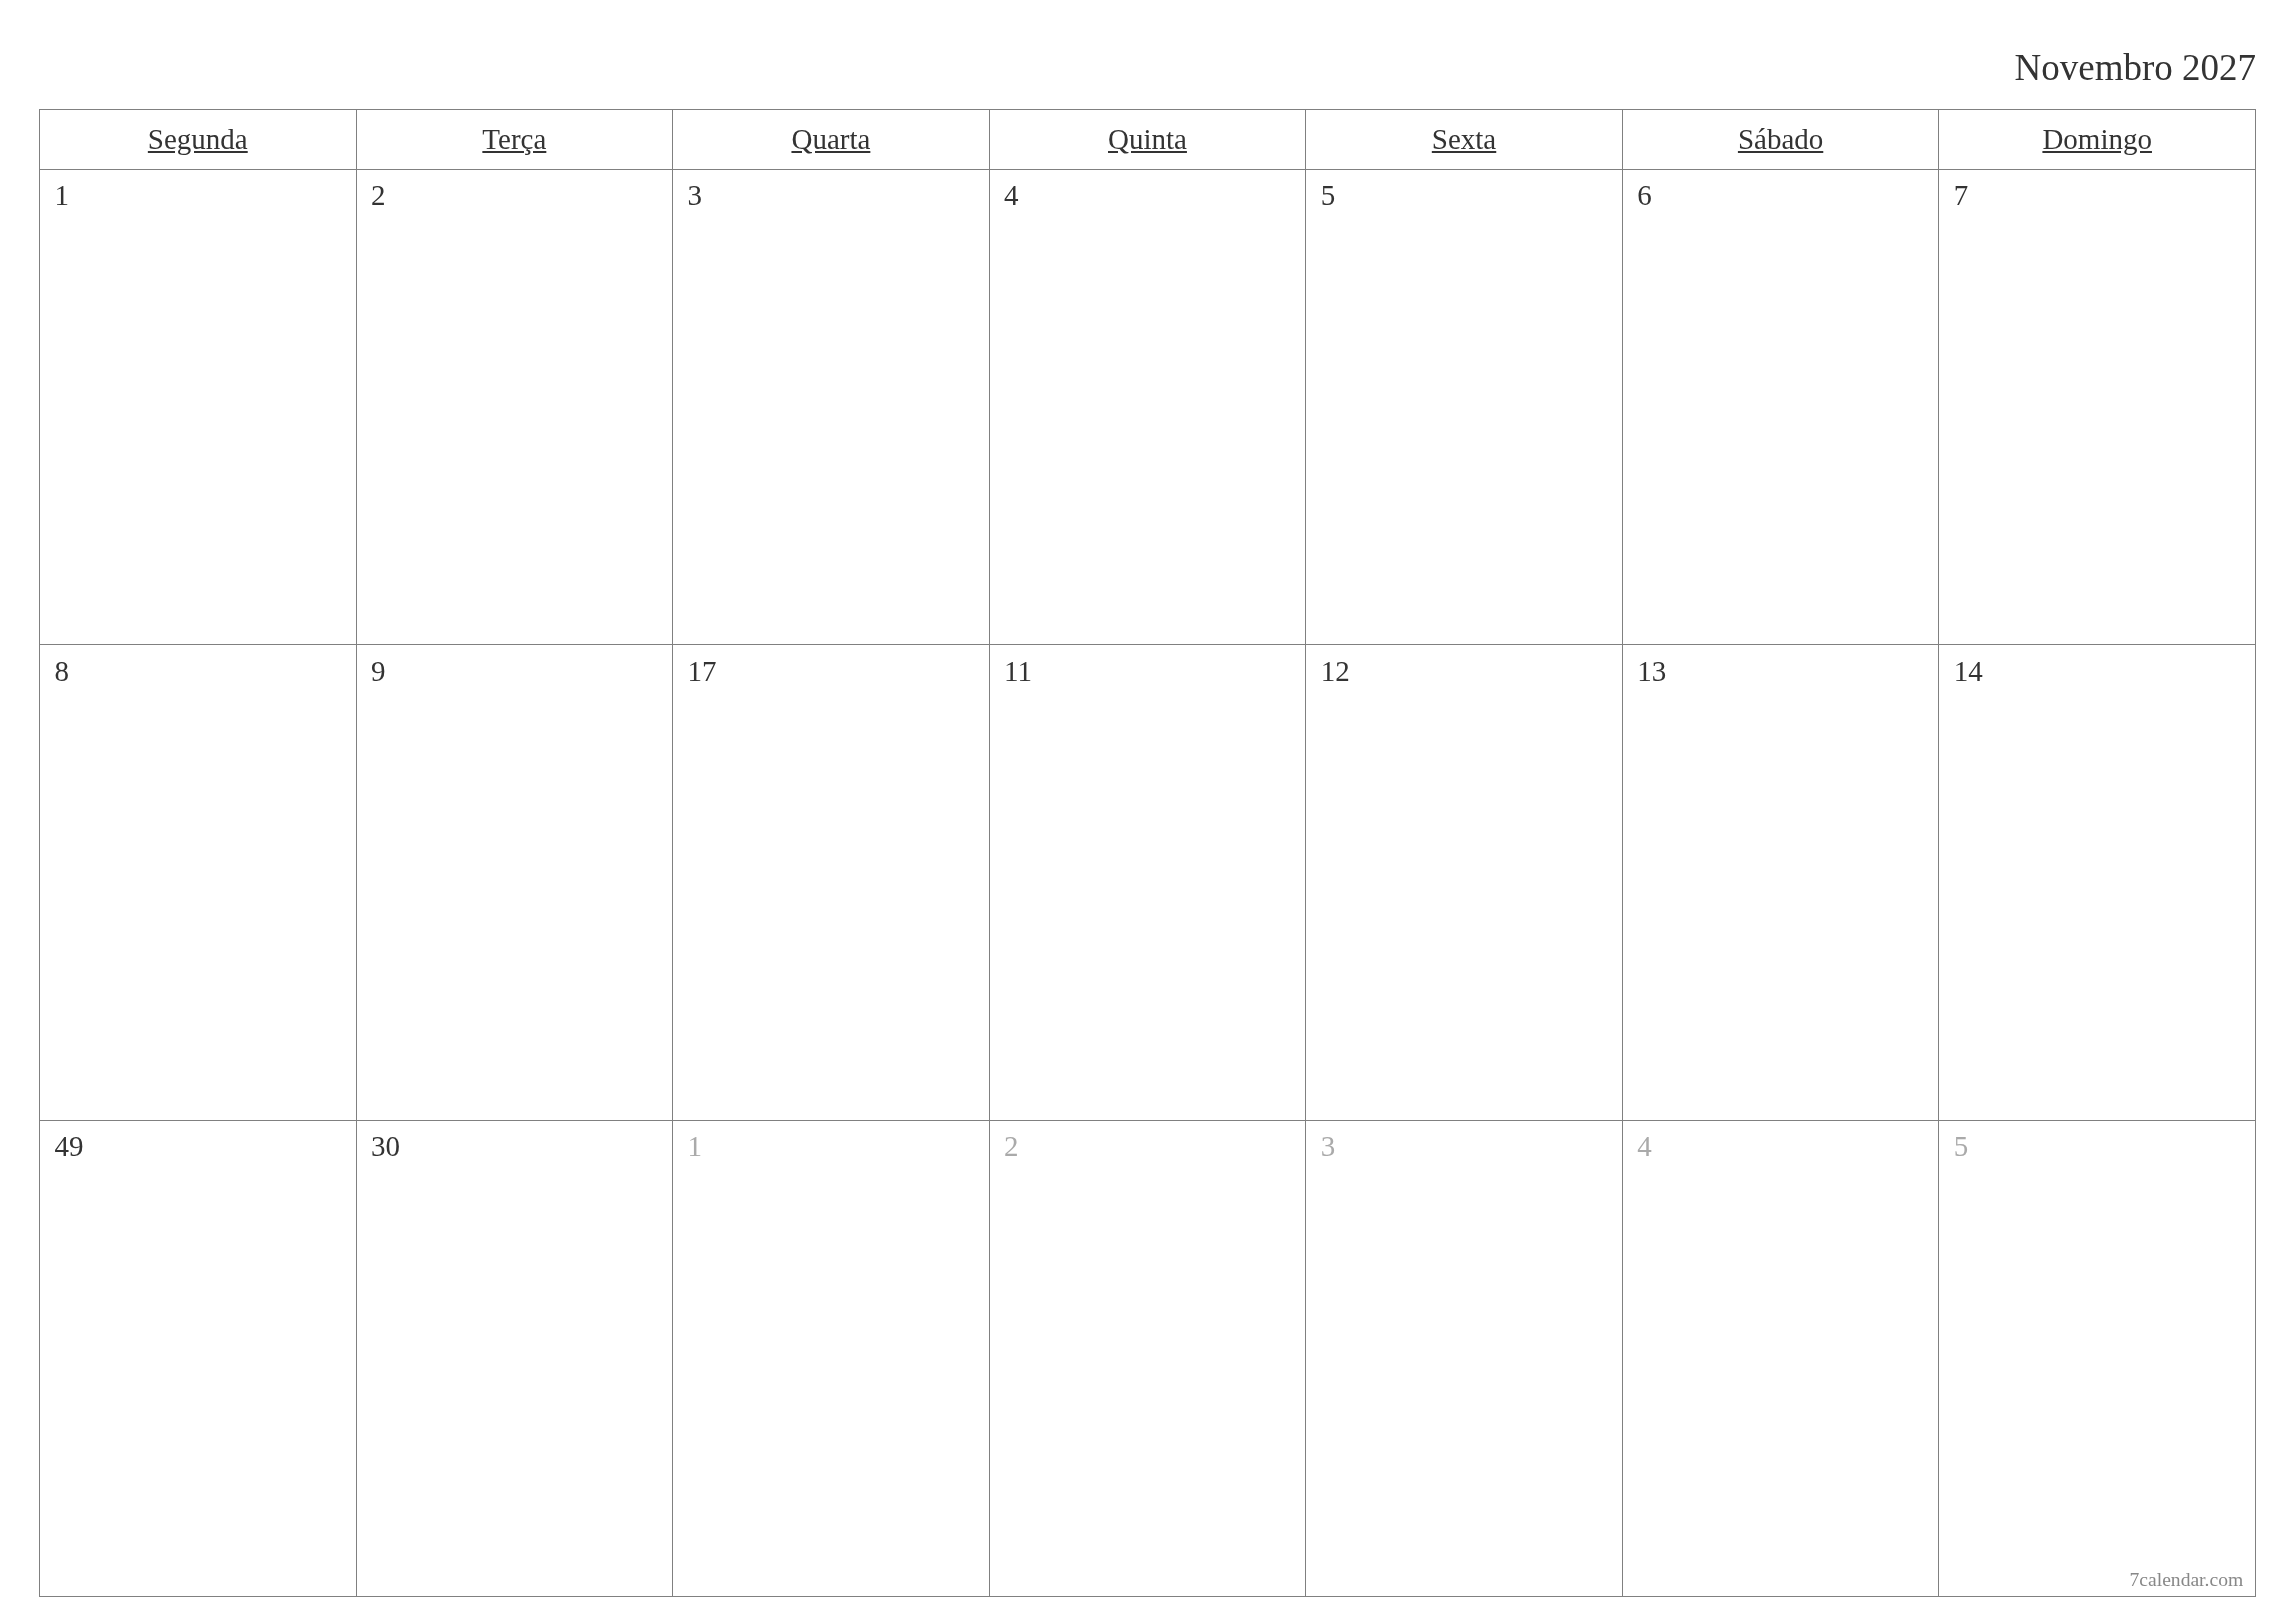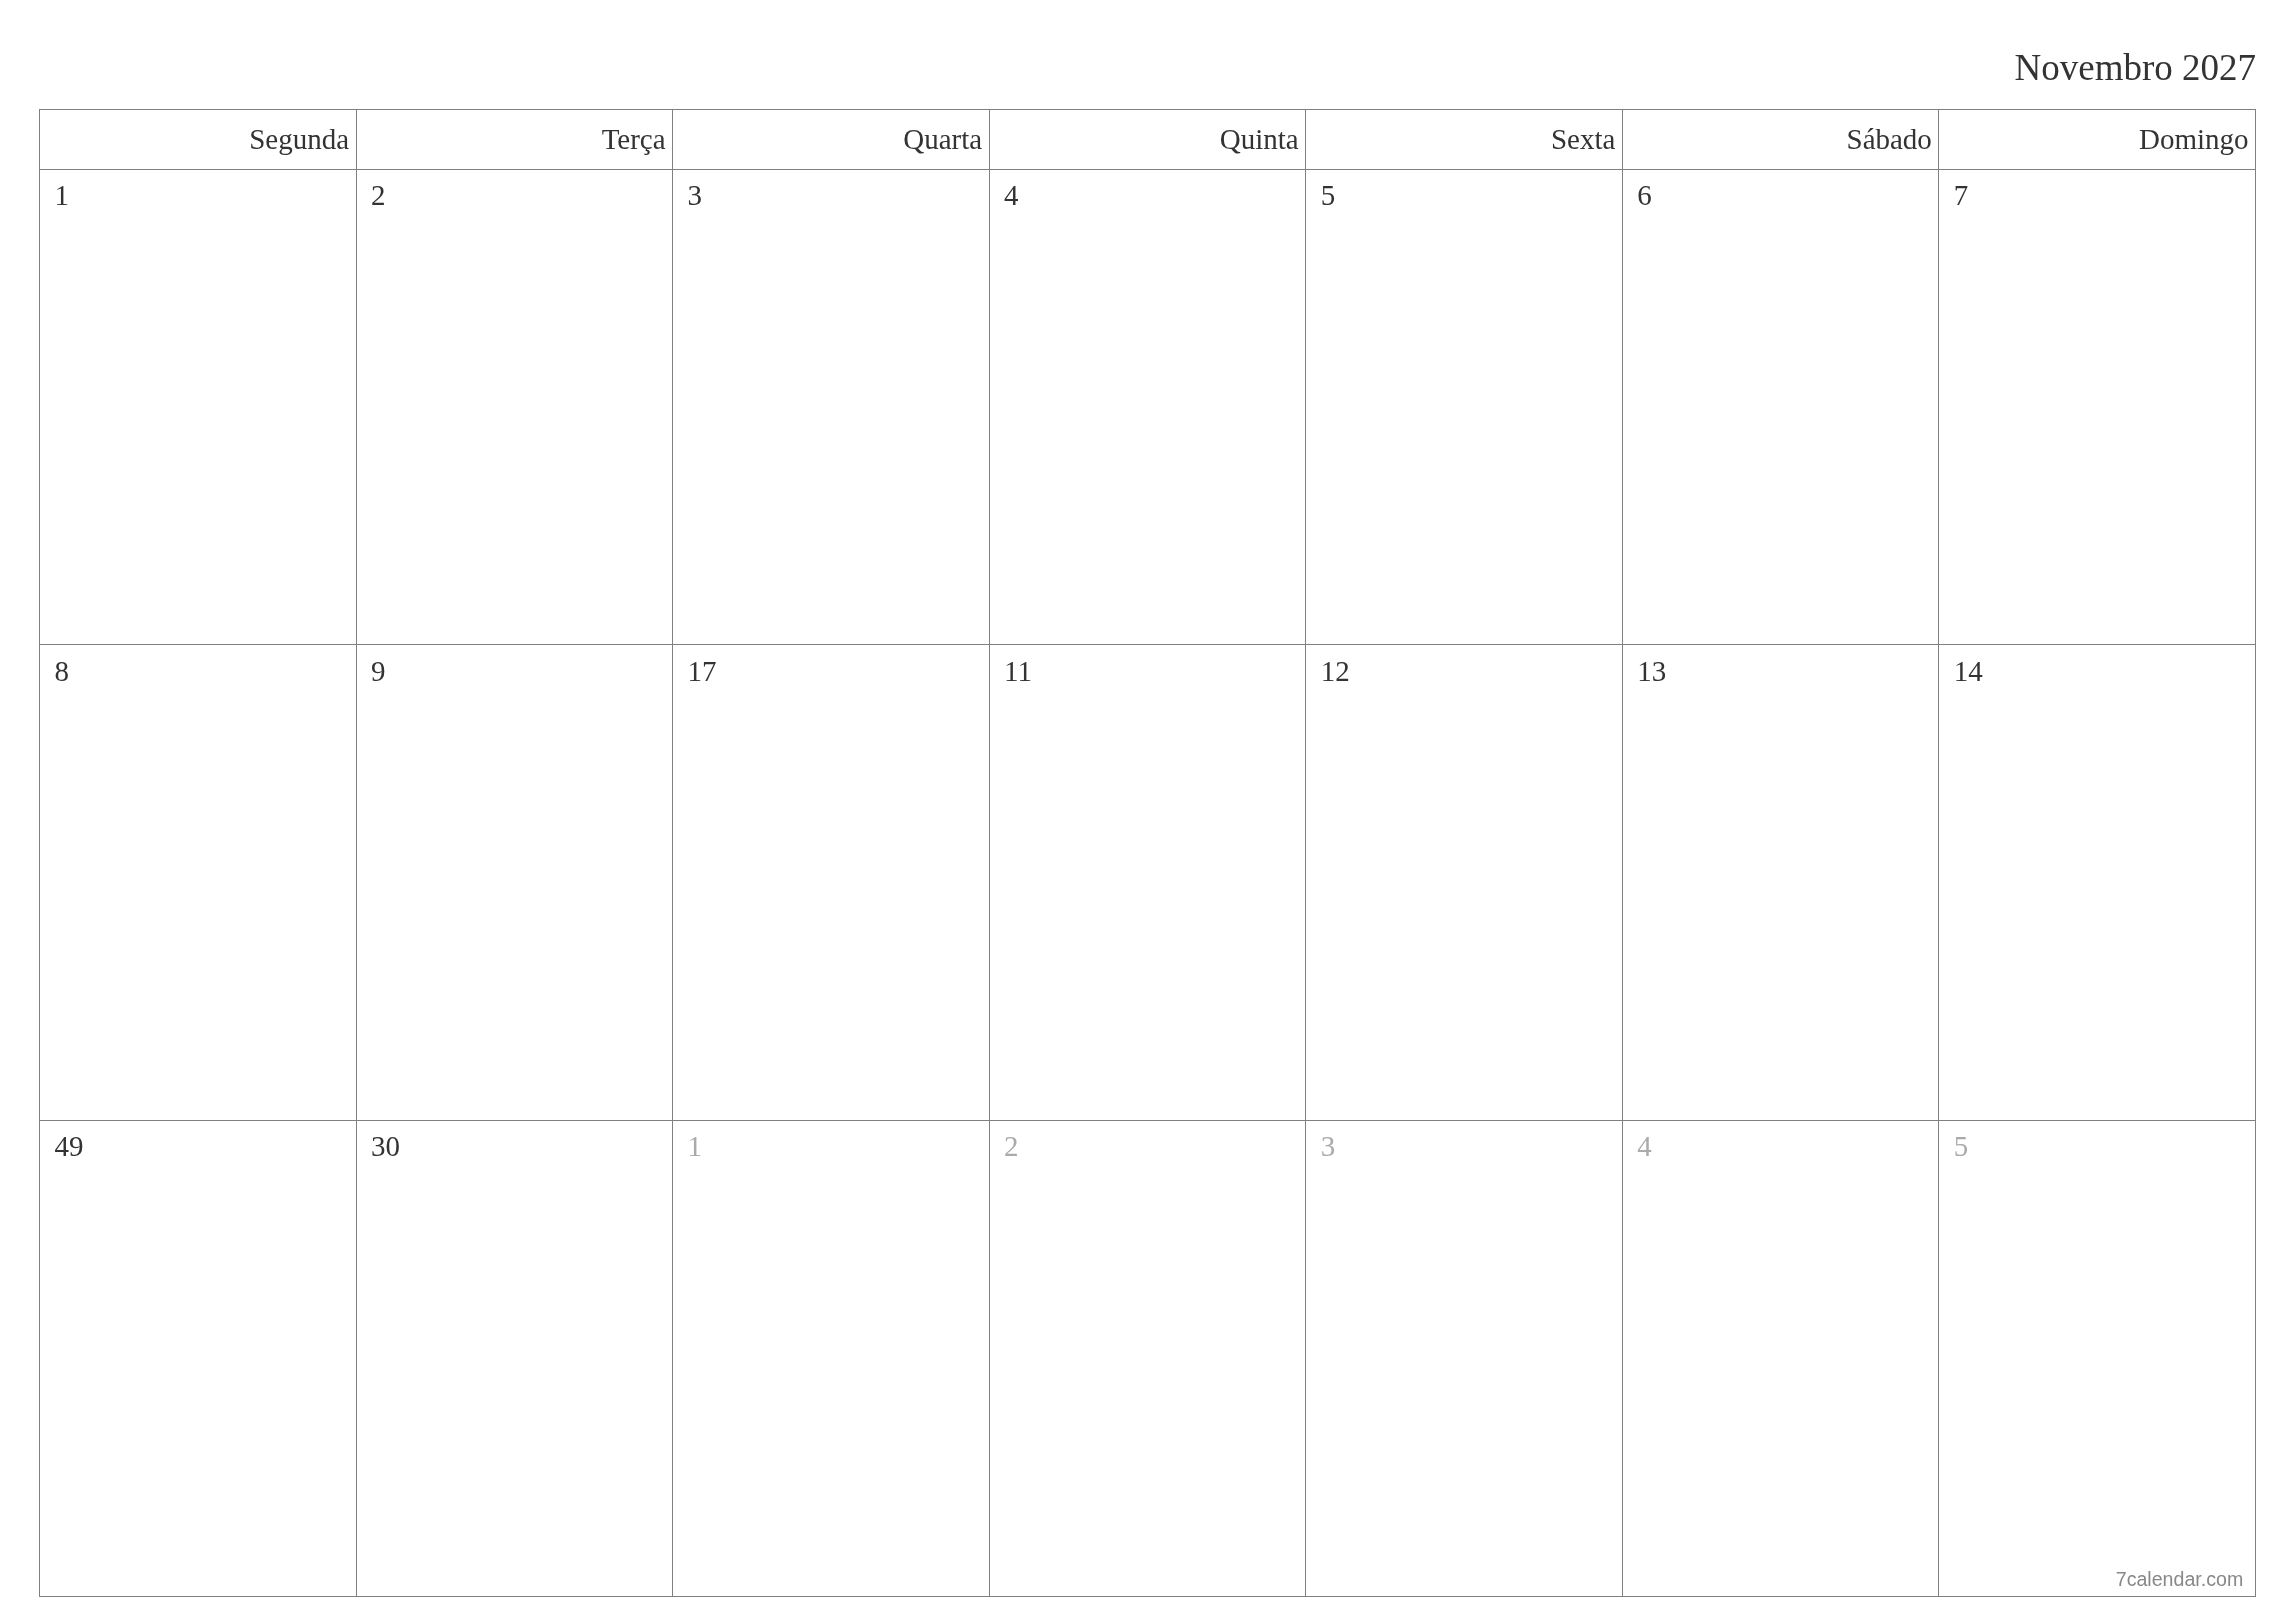--- a/index.html
+++ b/index.html
@@ -28,23 +28,24 @@
     border-collapse: collapse;
     flex: 1;
     table-layout: fixed;
   }
   .calendar th {
     border: 1.3px solid #808080;
     padding: 13px 6.5px;
     font-size: 29px;
     font-weight: normal;
     color: #333333;
-    text-align: right;
+    text-align: center;
     height: 59px;
     background: #ffffff;
+    text-decoration: underline;
   }
   .calendar td {
     border: 1.3px solid #808080;
     padding: 9.2px 14.4px;
     font-size: 29px;
     color: #333333;
     vertical-align: top;
     text-align: left;
     height: 275px;
     background: #ffffff;
@@ -52,21 +53,21 @@
   }
   .calendar td.other-month {
     color: #aaaaaa;
   }
   .footer {
     position: absolute;
     bottom: 5.2px;
     right: 11.8px;
     font-size: 19.6px;
     color: #888888;
-    font-family: Liberation Sans, sans-serif;
+    font-family: Liberation Serif, serif;
   }
 </style>
 </head>
 <body>
 
 <h1 class="title">Novembro 2027</h1>
 
 <table class="calendar">
   <thead>
     <tr>

